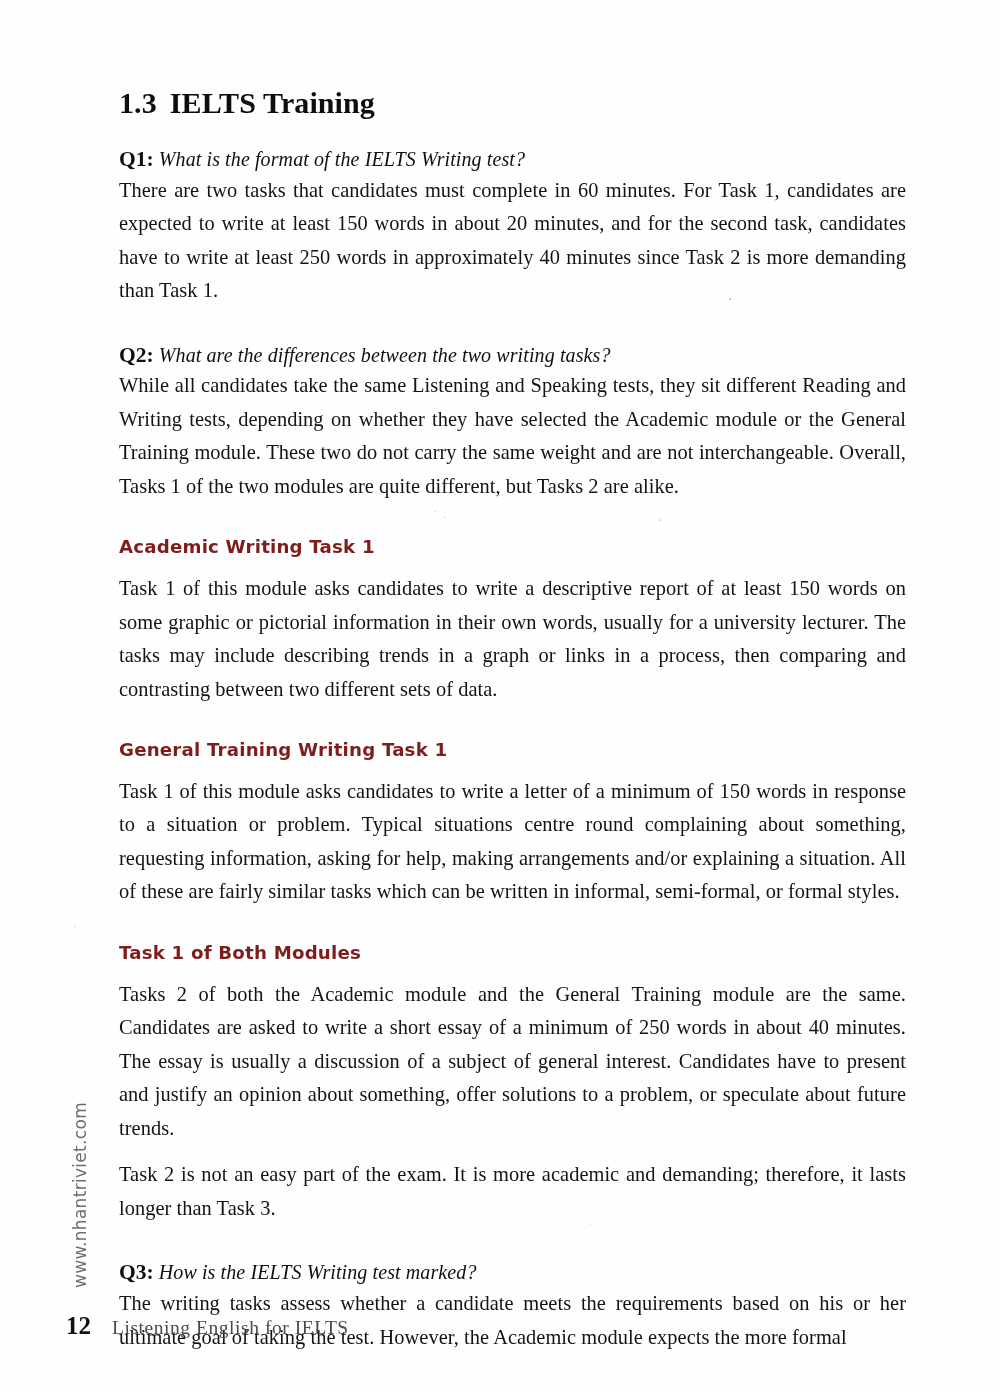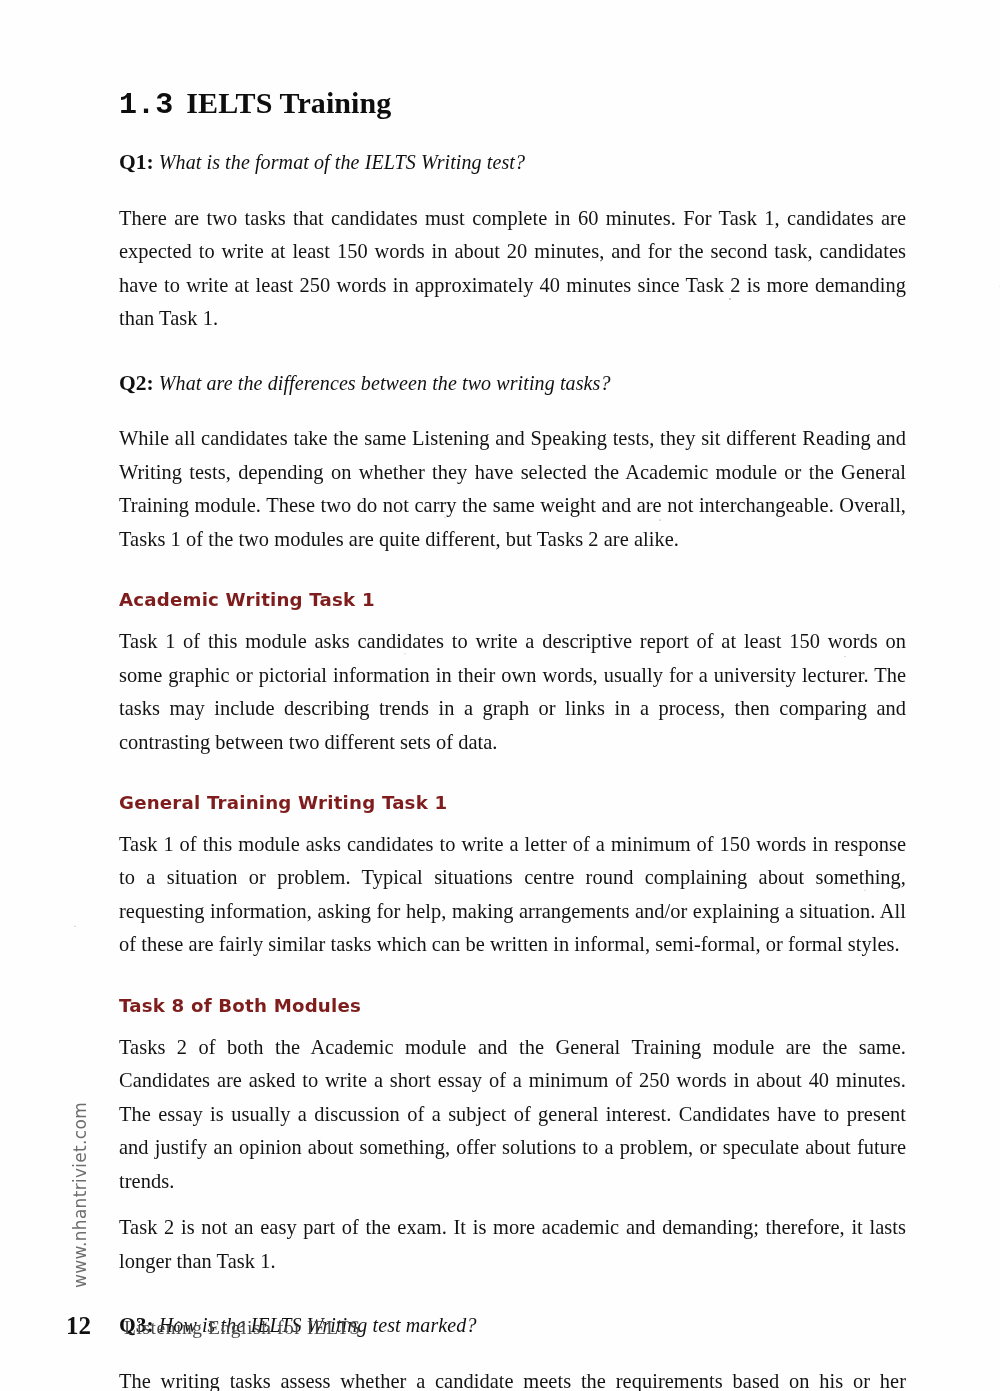--- a/index.html
+++ b/index.html
@@ -55,21 +55,20 @@
     font-family: "Liberation Serif", "DejaVu Serif", serif;
     font-weight: bold;
     font-size: 30px;
     line-height: 1.12;
     letter-spacing: .1px;
     color: #0e0e0e;
   }
   .chapter-heading .num {
     margin-right: 13px;
     font-weight: bold;
-    font-family: Liberation Mono, monospace;
   }
 
   
   .question {
     margin: 26px 0 0 0;
     font-size: 20.5px;
     line-height: 1.3;
     color: #101010;
   }
   .question .q-tag {
@@ -89,21 +88,21 @@
   p.body {
     margin: 13px 0 0 0;
     font-size: 20.4px;
     line-height: 33.5px;
     text-align: justify;
     text-justify: inter-word;
     letter-spacing: .05px;
     color: #131313;
     hyphens: none;
   }
-  p.body.tight-top { margin-top: 25px; }
+  p.body.tight-top { margin-top: 0; }
 
   
   h3.subhead {
     margin: 33px 0 0 0;
     font-family: "DejaVu Sans", "Liberation Sans", sans-serif;
     font-weight: bold;
     font-size: 18.2px;
     line-height: 1.25;
     letter-spacing: .2px;
     color: #7f1d1d;
@@ -127,21 +126,20 @@
   }
 
   
   .footer {
     position: absolute;
     left: 66px;
     top: 1312px;
     display: flex;
     align-items: baseline;
     white-space: nowrap;
-    gap: 12px;
   }
   .footer .page-number {
     font-family: "Liberation Serif", "DejaVu Serif", serif;
     font-weight: bold;
     font-size: 25px;
     color: #111111;
     margin-right: 21px;
   }
   .footer .book-title {
     font-family: "Liberation Serif", "DejaVu Serif", serif;
@@ -174,24 +172,24 @@
       <span class="q-text">What are the differences between the two writing tasks?</span>
     </div>
     <p class="body tight-top">While all candidates take the same Listening and Speaking tests, they sit different Reading and Writing tests, depending on whether they have selected the Academic module or the General Training module. These two do not carry the same weight and are not interchangeable. Overall, Tasks 1 of the two modules are quite different, but Tasks 2 are alike.</p>
 
     <h3 class="subhead">Academic Writing Task 1</h3>
     <p class="body">Task 1 of this module asks candidates to write a descriptive report of at least 150 words on some graphic or pictorial information in their own words, usually for a university lecturer. The tasks may include describing trends in a graph or links in a process, then comparing and contrasting between two different sets of data.</p>
 
     <h3 class="subhead">General Training Writing Task 1</h3>
     <p class="body">Task 1 of this module asks candidates to write a letter of a minimum of 150 words in response to a situation or problem. Typical situations centre round complaining about something, requesting information, asking for help, making arrangements and/or explaining a situation. All of these are fairly similar tasks which can be written in informal, semi-formal, or formal styles.</p>
 
-    <h3 class="subhead">Task 8 of Both Modules</h3>
+    <h3 class="subhead">Task 1 of Both Modules</h3>
     <p class="body">Tasks 2 of both the Academic module and the General Training module are the same. Candidates are asked to write a short essay of a minimum of 250 words in about 40 minutes. The essay is usually a discussion of a subject of general interest. Candidates have to present and justify an opinion about something, offer solutions to a problem, or speculate about future trends.</p>
 
-    <p class="body gap-after-para">Task 2 is not an easy part of the exam. It is more academic and demanding; therefore, it lasts longer than Task 1.</p>
+    <p class="body gap-after-para">Task 2 is not an easy part of the exam. It is more academic and demanding; therefore, it lasts longer than Task 3.</p>
 
     <div class="question gap-before-q">
       <span class="q-tag">Q3:</span>
       <span class="q-text">How is the IELTS Writing test marked?</span>
     </div>
     <p class="body tight-top">The writing tasks assess whether a candidate meets the requirements based on his or her ultimate goal of taking the test. However, the Academic module expects the more formal</p>
 
   </div>
 
   <div class="watermark">www.nhantriviet.com</div>

